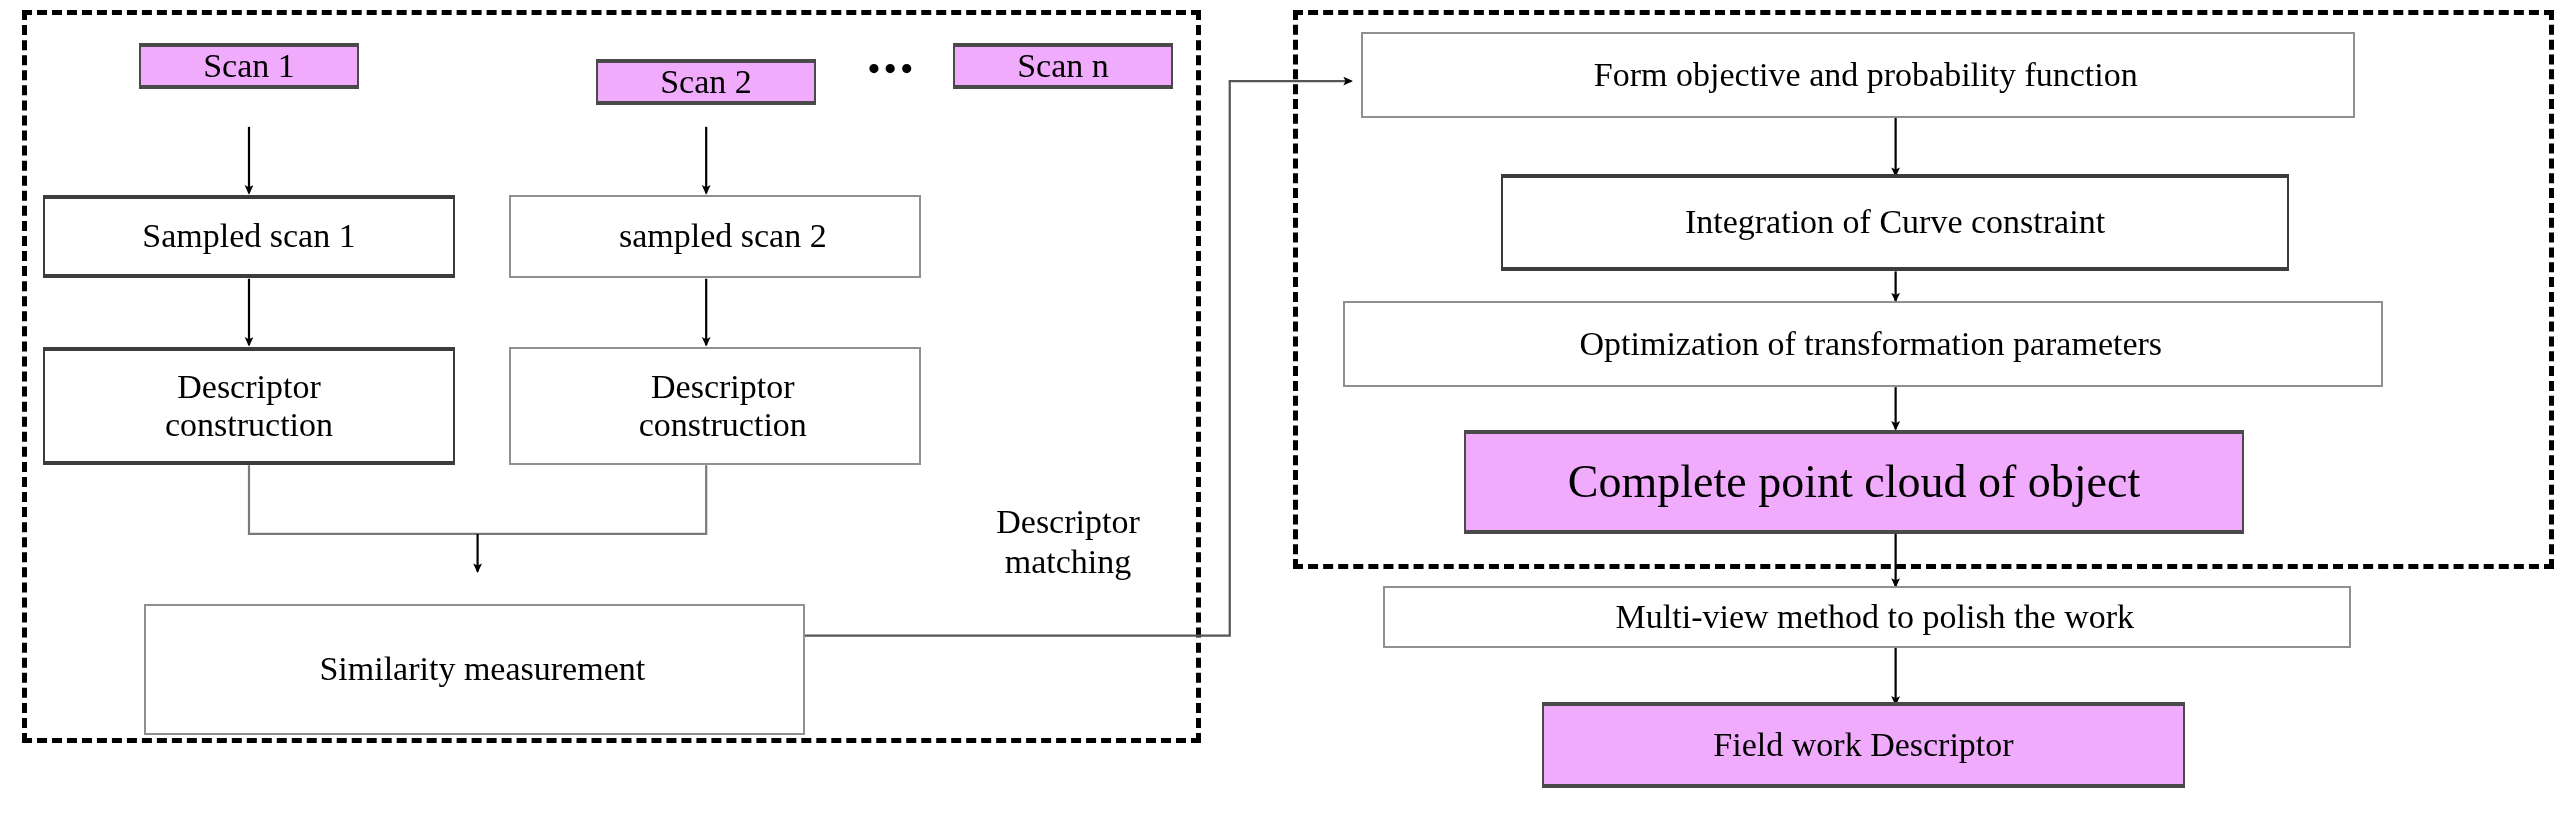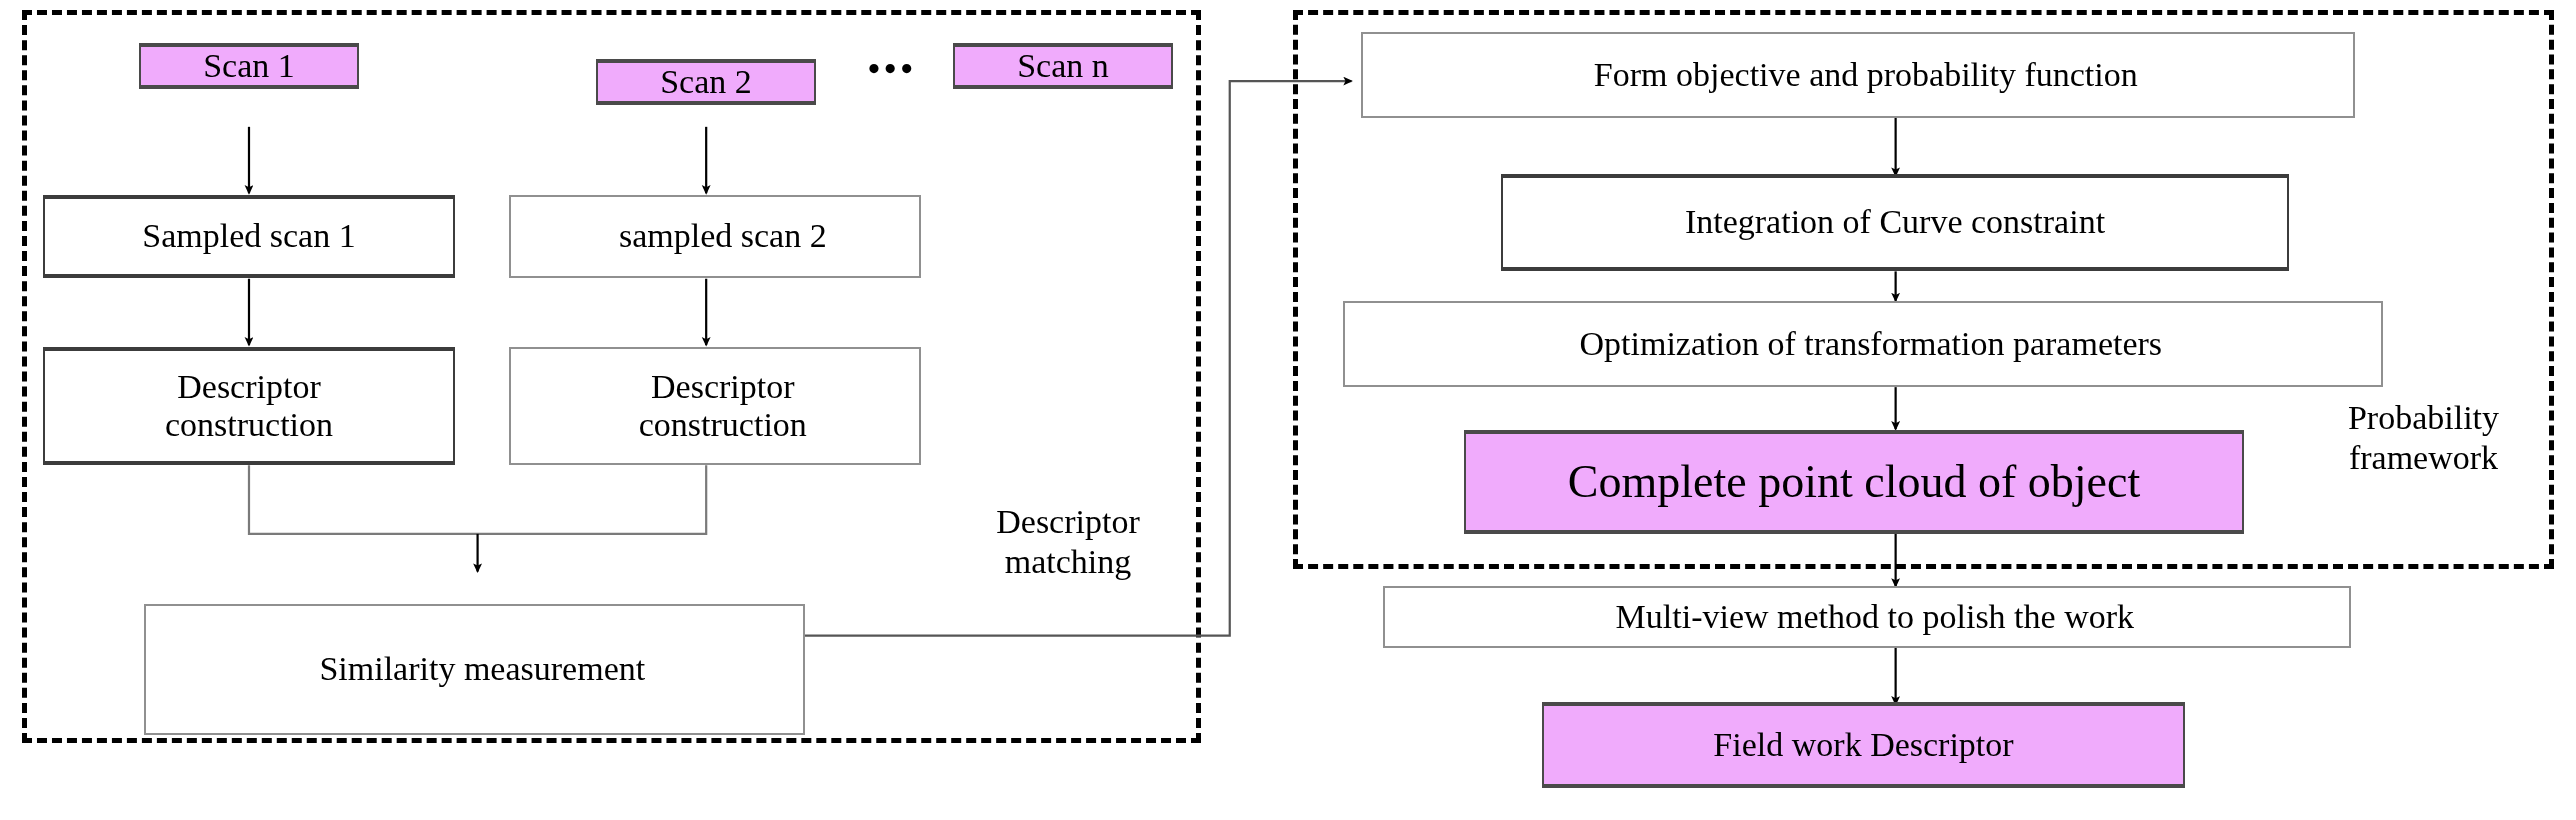--- a/index.html
+++ b/index.html
@@ -135,21 +135,19 @@
 matching</div>
 
   <div class="node light" style="left:1361px; top:32px; width:994px; height:86px; font-size:34px;">Form objective and probability function</div>
 
   <div class="node strong" style="left:1501px; top:174px; width:788px; height:97px; font-size:34px;">Integration of Curve constraint</div>
 
   <div class="node light" style="left:1343px; top:301px; width:1040px; height:86px; font-size:34px;">Optimization of transformation parameters</div>
 
   <div class="node shaded" style="left:1464px; top:430px; width:780px; height:104px; font-size:46px;">Complete point cloud of object</div>
 
-  <div class="label" style="left:2298px; top:398px; width:251px; font-size:34px;">Probability
-framework</div>
 
   <div class="node light" style="left:1383px; top:586px; width:968px; height:62px; font-size:34px;">Multi-view method to polish the work</div>
 
   <div class="node shaded" style="left:1542px; top:702px; width:643px; height:86px; font-size:34px;">Field work Descriptor</div>
 
 </div>
 
 
 </body></html>

